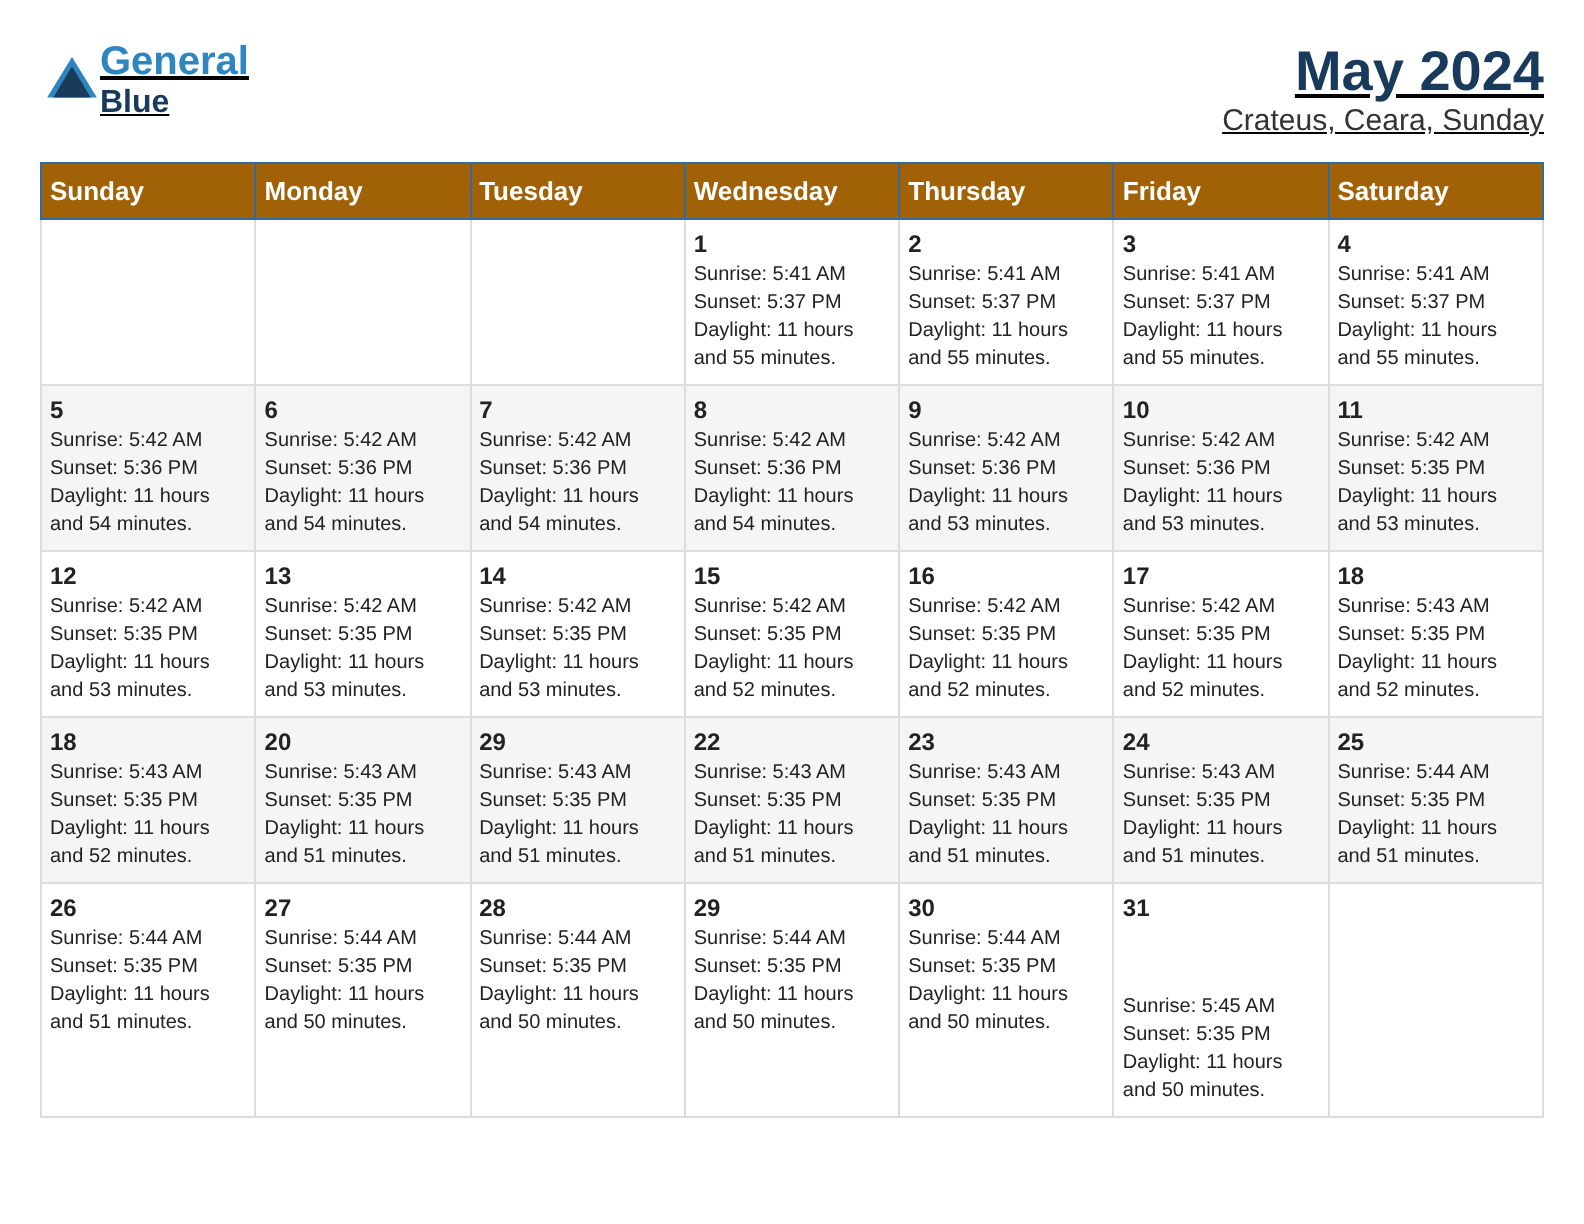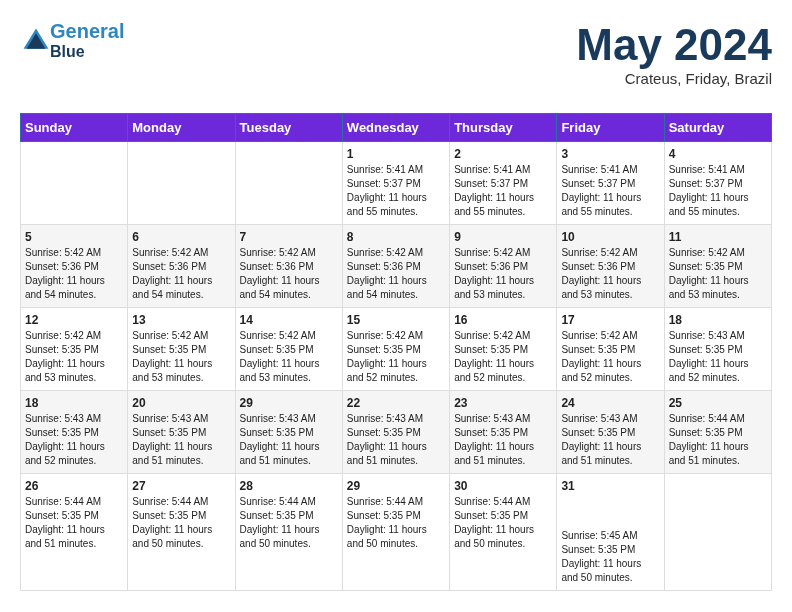--- a/index.html
+++ b/index.html
@@ -7,49 +7,50 @@
       font-family: Arial, sans-serif;
       background: #fff;
       width: 792px;
       min-height: 612px;
       padding: 20px;
     }
     .header {
       display: flex;
       justify-content: space-between;
       align-items: flex-start;
-      margin-bottom: 26px;
+      margin-bottom: 12px;
+      text-decoration: underline;
     }
     .logo {
       display: flex;
       align-items: center;
     }
     .logo-icon {
       width: 28px;
       height: 28px;
       margin-left: 2px;
     }
     .title-block {
       text-align: right;
     }
     .month-title {
-      font-size: 44px;
+      font-size: 28px;
       font-weight: bold;
       color: #1a3a5c;
     }
     .location {
       font-size: 15px;
       color: #333;
     }
     table {
       width: 100%;
       border-collapse: collapse;
     }
     thead tr {
-      background-color: #6d28d9;
+      background-color: #a16207;
       color: white;
     }
     thead th {
       padding: 6px 4px;
       font-size: 13px;
       font-weight: bold;
       text-align: left;
       border: 1px solid #2e6da4;
     }
     tbody tr {
@@ -92,21 +93,21 @@
       <polygon points="18,2 34,28 2,28" fill="#2e86c1"></polygon>
       <polygon points="18,8 30,28 6,28" fill="#1a3a5c"></polygon>
     </svg>
     <div>
       <div style="font-size:20px;font-weight:bold;color:#1a3a5c;"><span style="color:#2e86c1;">General</span></div>
       <div style="font-size:16px;font-weight:bold;color:#1a3a5c;">Blue</div>
     </div>
   </div>
   <div class="title-block">
     <div class="month-title">May 2024</div>
-    <div class="location">Crateus, Friday, Brazil</div>
+    <div class="location">Crateus, Ceara, Sunday</div>
   </div>
 </div>
 
 <table>
   <thead>
     <tr>
     <th>Sunday</th>
         <th>Monday</th>
         <th>Tuesday</th>
         <th>Wednesday</th>

